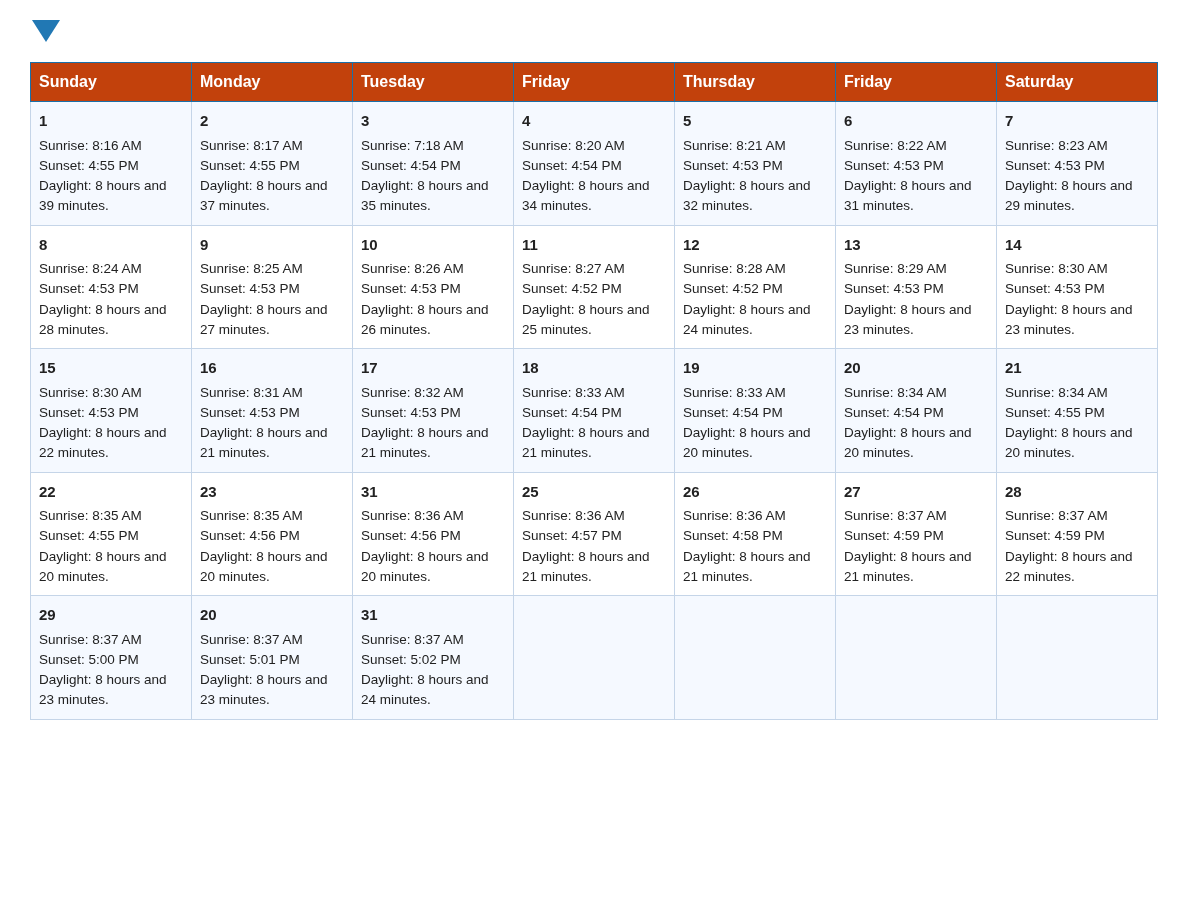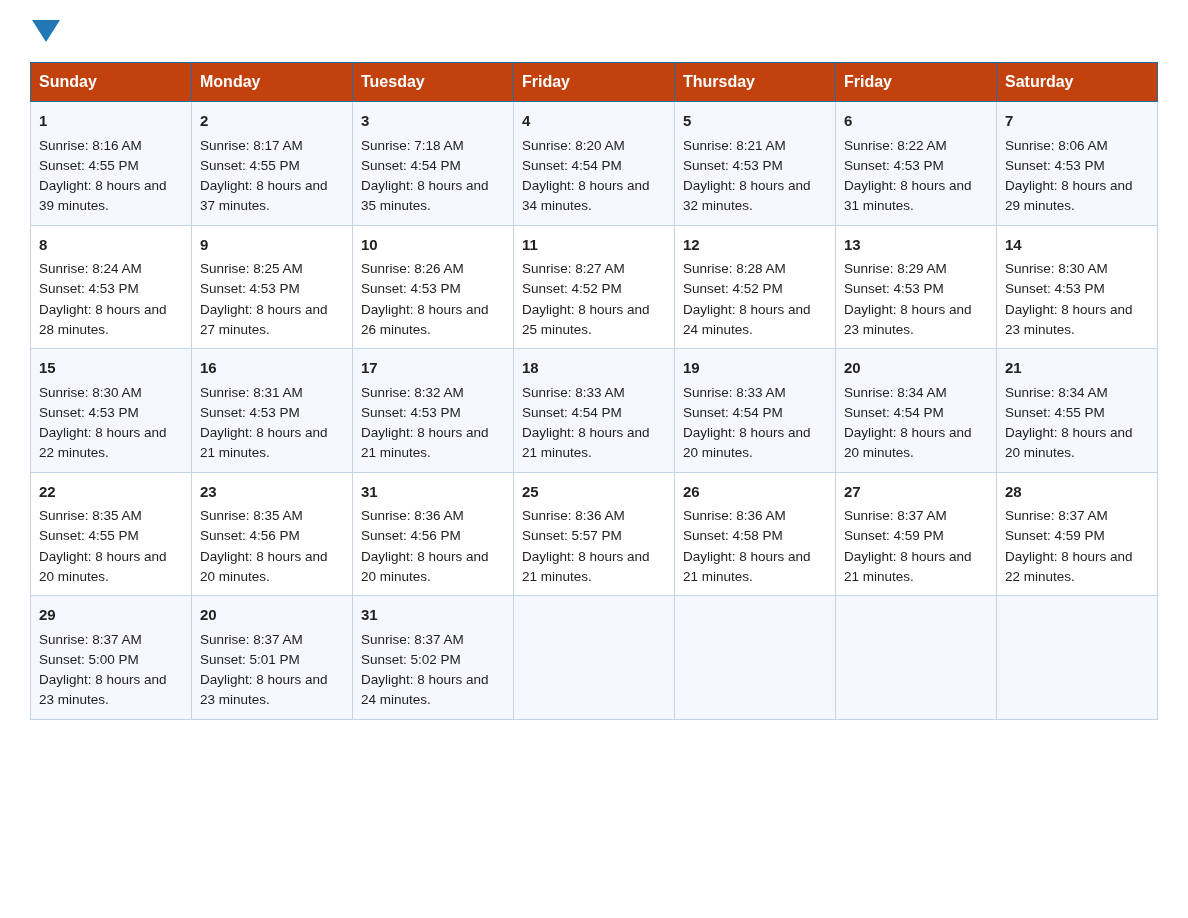--- a/index.html
+++ b/index.html
@@ -163,21 +163,21 @@
         <span>Daylight: 8 hours and 32 minutes.</span>
       </td>
         <td>
         <span class="day-num">6</span>
         <span>Sunrise: 8:22 AM</span><br>
         <span>Sunset: 4:53 PM</span><br>
         <span>Daylight: 8 hours and 31 minutes.</span>
       </td>
         <td>
         <span class="day-num">7</span>
-        <span>Sunrise: 8:06 AM</span><br>
+        <span>Sunrise: 8:23 AM</span><br>
         <span>Sunset: 4:53 PM</span><br>
         <span>Daylight: 8 hours and 29 minutes.</span>
       </td>
       </tr>
       <tr>
         <td>
         <span class="day-num">8</span>
         <span>Sunrise: 8:24 AM</span><br>
         <span>Sunset: 4:53 PM</span><br>
         <span>Daylight: 8 hours and 28 minutes.</span>
@@ -278,21 +278,21 @@
       </td>
         <td>
         <span class="day-num">31</span>
         <span>Sunrise: 8:36 AM</span><br>
         <span>Sunset: 4:56 PM</span><br>
         <span>Daylight: 8 hours and 20 minutes.</span>
       </td>
         <td>
         <span class="day-num">25</span>
         <span>Sunrise: 8:36 AM</span><br>
-        <span>Sunset: 5:57 PM</span><br>
+        <span>Sunset: 4:57 PM</span><br>
         <span>Daylight: 8 hours and 21 minutes.</span>
       </td>
         <td>
         <span class="day-num">26</span>
         <span>Sunrise: 8:36 AM</span><br>
         <span>Sunset: 4:58 PM</span><br>
         <span>Daylight: 8 hours and 21 minutes.</span>
       </td>
         <td>
         <span class="day-num">27</span>

